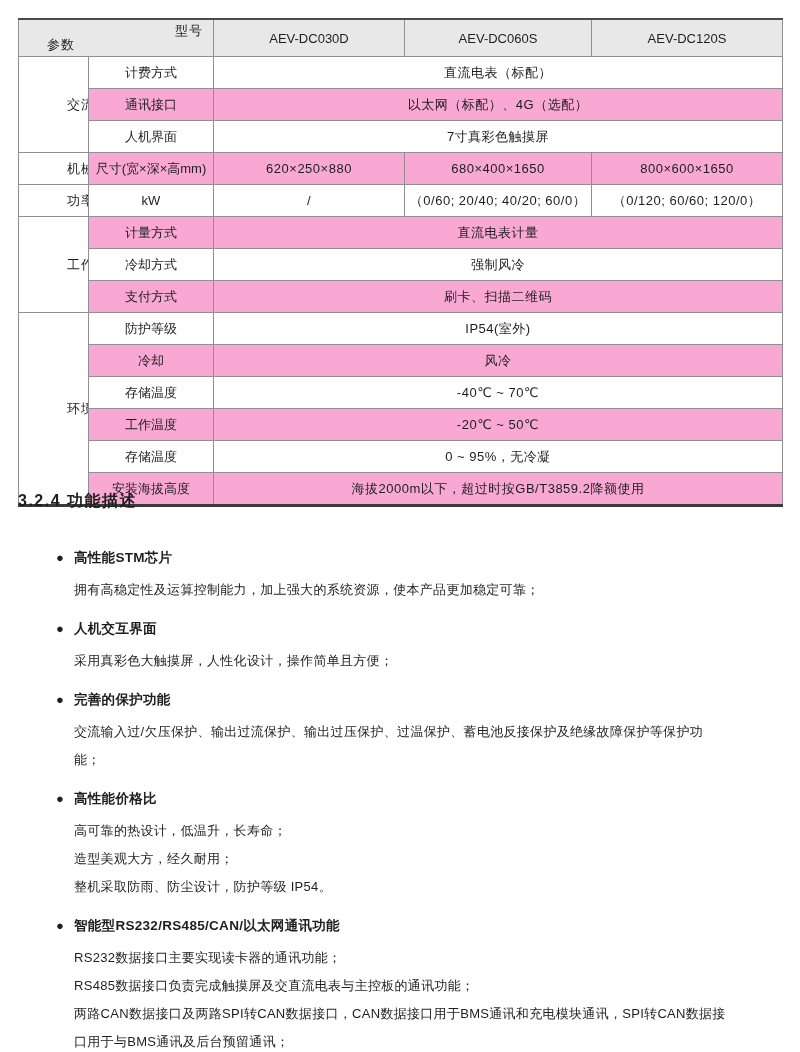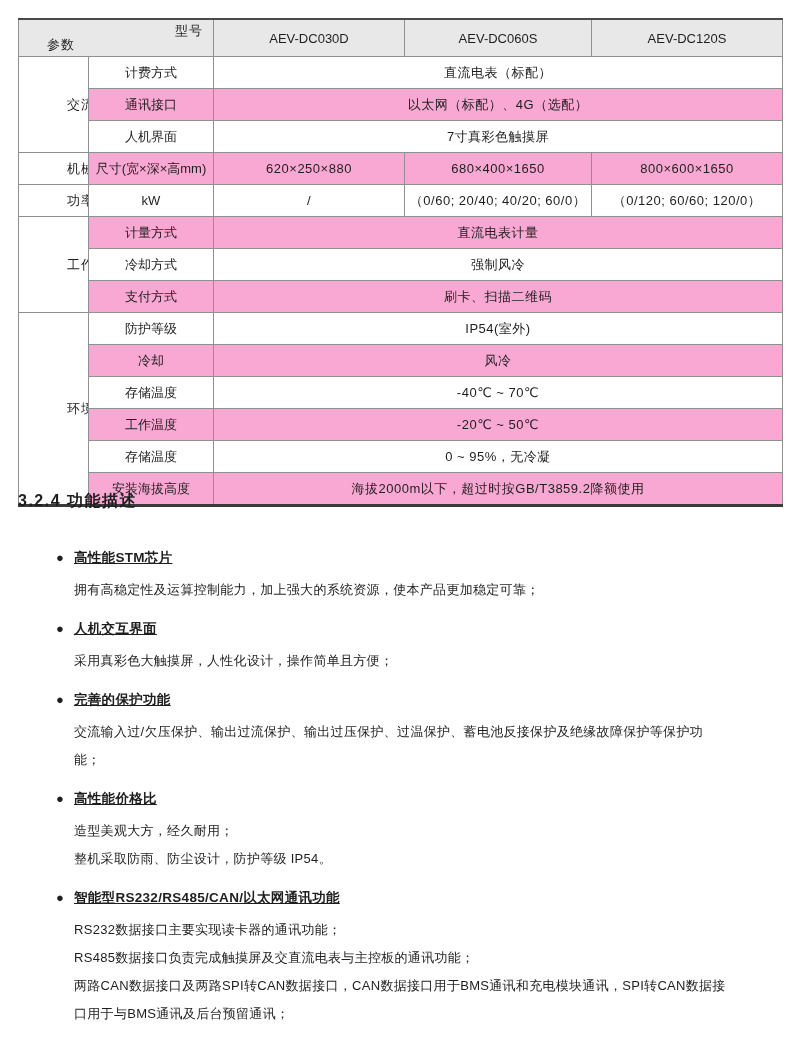--- a/index.html
+++ b/index.html
@@ -39,21 +39,21 @@
   table.spec td.value{letter-spacing:.5px;}
 
   
   .section{position:absolute;left:18px;top:491px;width:764px;}
   .heading{font-size:16px;font-weight:bold;letter-spacing:1.5px;}
   .features{margin-top:32px;padding-left:38px;}
   .feature{margin-top:11px;}
   .feature:first-child{margin-top:0;}
   .feature-title{display:flex;align-items:center;line-height:28px;margin-bottom:4px;}
   .bullet{width:18px;font-size:13px;line-height:28px;flex:0 0 18px;}
-  .title-text{font-size:13.5px;font-weight:600;letter-spacing:.3px;text-decoration:underline;}
+  .title-text{font-size:13.5px;font-weight:600;letter-spacing:.3px;}
   .feature-lines{margin-left:18px;width:652px;}
   .feature-line{font-size:13px;line-height:28px;letter-spacing:.3px;}
 </style>
 </head>
 <body>
 
 <div class="page">
 
   <div class="table-wrap" id="table-slot">
       <table class="spec">
@@ -174,20 +174,21 @@
           <div class="feature-lines">
             <div class="feature-line">交流输入过/欠压保护、输出过流保护、输出过压保护、过温保护、蓄电池反接保护及绝缘故障保护等保护功能；</div>
           </div>
         </div>
         <div class="feature">
           <div class="feature-title">
             <span class="bullet">●</span>
             <span class="title-text">高性能价格比</span>
           </div>
           <div class="feature-lines">
+            <div class="feature-line">高可靠的热设计，低温升，长寿命；</div>
             <div class="feature-line">造型美观大方，经久耐用；</div>
             <div class="feature-line">整机采取防雨、防尘设计，防护等级 IP54。</div>
           </div>
         </div>
         <div class="feature">
           <div class="feature-title">
             <span class="bullet">●</span>
             <span class="title-text">智能型RS232/RS485/CAN/以太网通讯功能</span>
           </div>
           <div class="feature-lines">

